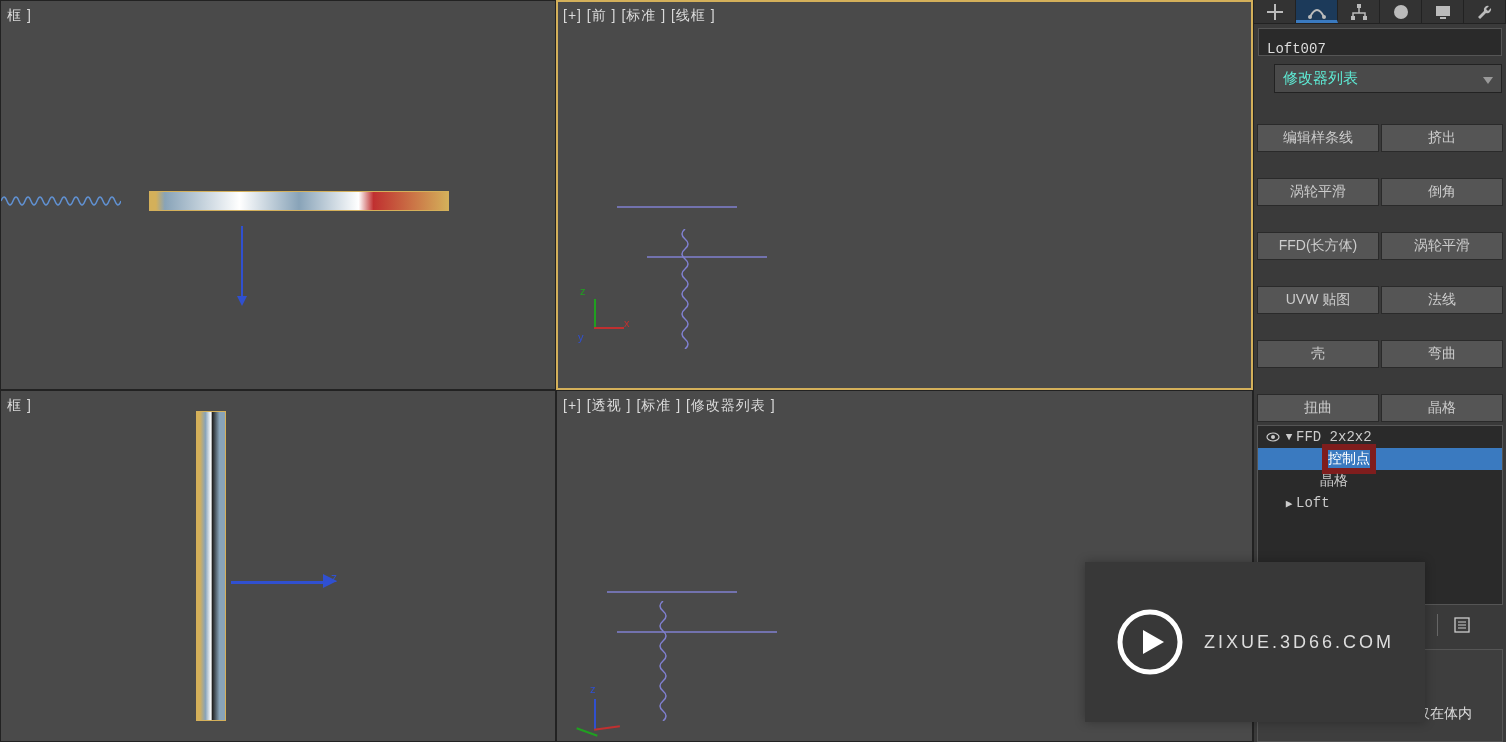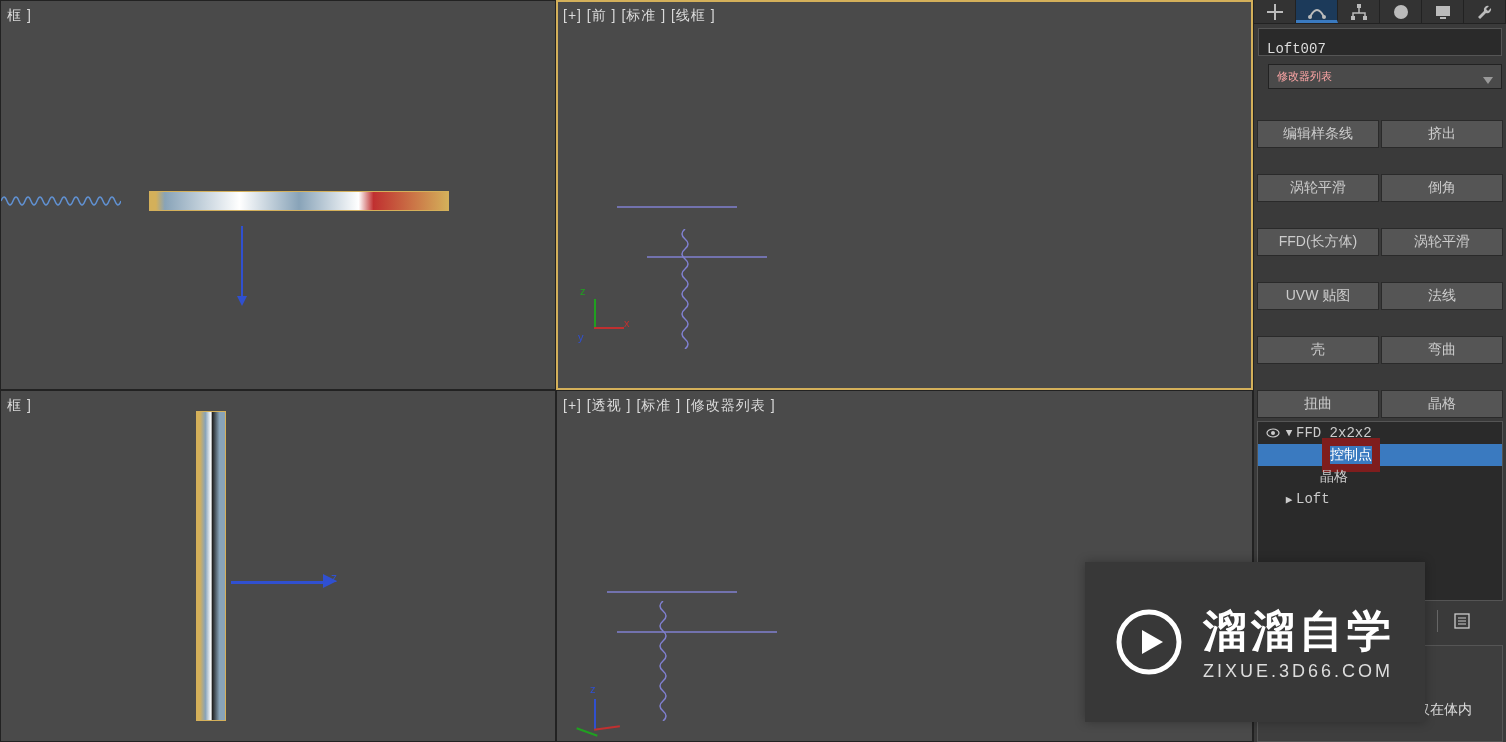--- a/index.html
+++ b/index.html
@@ -100,22 +100,22 @@
       flex: 1; display: flex; align-items: center; justify-content: center;
       border-right: 1px solid #222; cursor: pointer;
     }
     .tab-btn.active { background: #1c3a5a; border-bottom: 3px solid #3a7ac0; }
     .tab-btn svg { fill: #bbb; }
     .name-field {
       margin: 4px 4px 0 4px; height: 28px; background: #2a2a2a; border: 1px solid #555;
       padding: 12px 8px; font-family: "Courier New", monospace; font-size: 14px; color: #ddd;
     }
     .dropdown {
-      margin: 8px 4px 4px 14px; height: 30px; background: #4a4a4a; border: 1px solid #222;
-      padding: 4px 8px; font-size: 11px; color: #fca5a5; position: relative; cursor: pointer;
+      margin: 8px 4px 4px 20px; height: 30px; background: #4a4a4a; border: 1px solid #222;
+      padding: 4px 8px; font-size: 15px; color: #5eead4; position: relative; cursor: pointer;
     }
     .dropdown::after {
       content: ''; position:absolute; right:8px; top:12px;
       border-left:5px solid transparent;border-right:5px solid transparent;border-top:7px solid #999;
     }
     .mod-preset-grid {
       margin: 3px 3px 0 3px;
       display: grid; grid-template-columns: 1fr 1fr; gap: 2px;
     }
     .mod-btn {
@@ -128,21 +128,21 @@
       min-height: 180px; position: relative;
     }
     .stack-item {
       display: flex; align-items: center; height: 22px; padding-left: 6px;
       font-family: "Courier New", monospace; font-size: 14px; color: #ccc;
     }
     .stack-item.selected { background: #3a7ac0; color: #fff; }
     .eye-icon { width: 18px; display:inline-flex; justify-content:center; }
     .expand-icon { width: 14px; display:inline-flex; justify-content:center; font-size:11px; }
     .redbox {
-      border: 8px solid #7f1d1d;
+      border: 6px solid #7f1d1d;
       margin: 0 2px;
     }
     .sub-item { padding-left: 62px; }
     .stack-toolbar {
       height: 38px; margin: 6px 3px 0 3px;
       display: flex; align-items: center; gap: 10px; padding: 0 6px;
     }
     .stb { width: 28px; height: 28px; display:flex;align-items:center;justify-content:center; cursor:pointer; }
     .stb.active { background: #3a7ac0; border-radius:2px; }
     .stb-divider { width:1px; height:22px; background:#666; }
@@ -380,16 +380,15 @@
     </div>
   </div>
 </div>
 
 <div class="watermark">
   <svg class="wm-icon" viewBox="0 0 68 68">
     <circle cx="34" cy="34" r="30" fill="none" stroke="#fff" stroke-width="5"></circle>
     <path d="M27 22 L48 34 L27 46 Z" fill="#fff"></path>
   </svg>
   <div class="wm-text">
-    <div class="wm-cn">溜溜自学</div>
     <div class="wm-en">ZIXUE.3D66.COM</div>
   </div>
 </div>
 
 </body></html>

